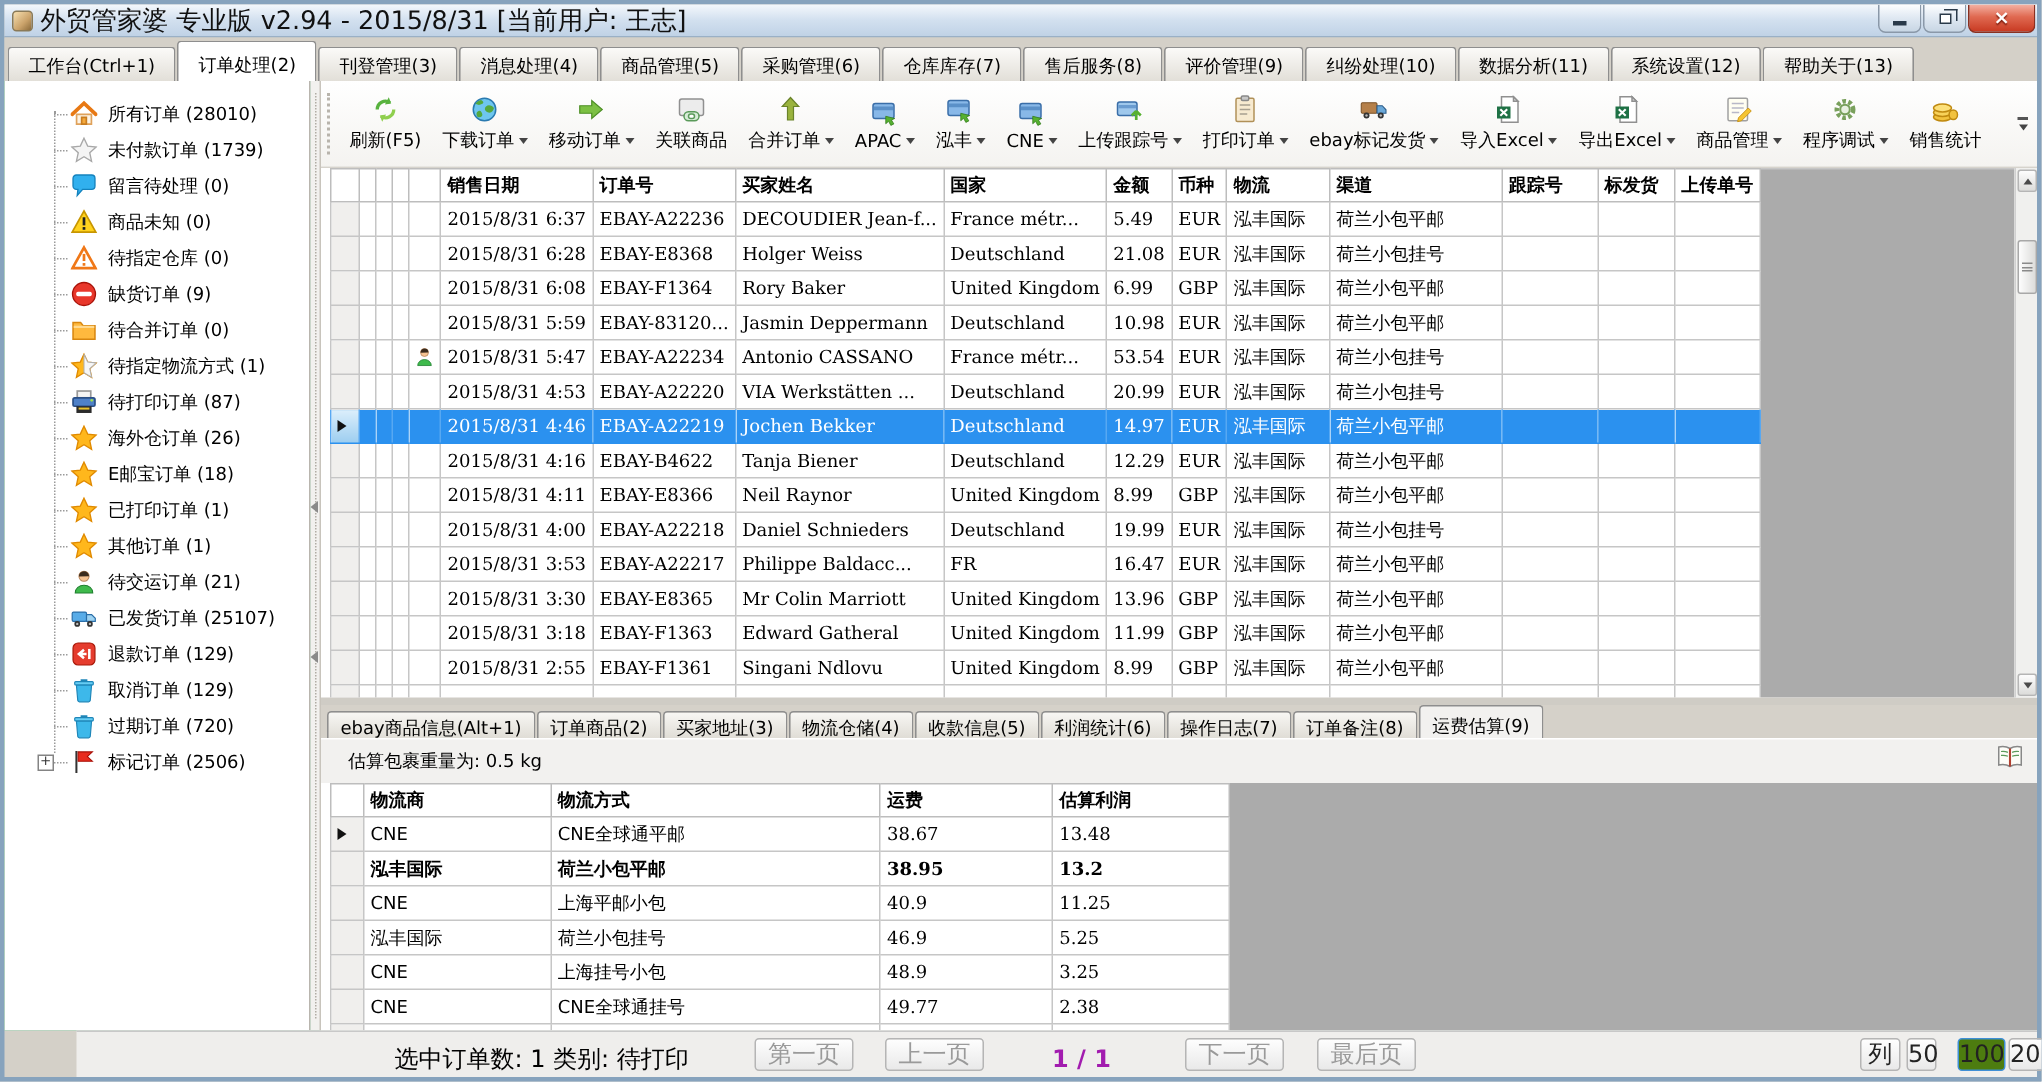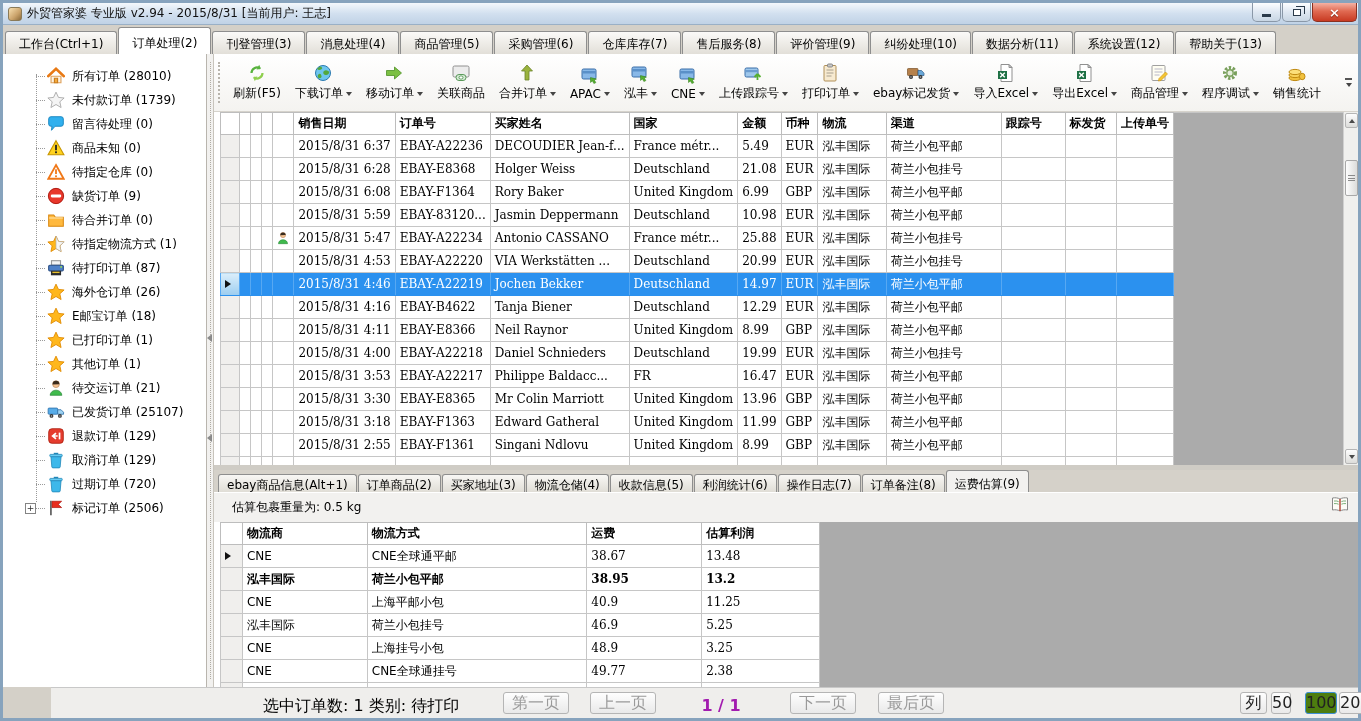--- a/index.html
+++ b/index.html
@@ -11,21 +11,21 @@
   }
   .window { position:relative; width:1361px; height:721px;
     border:3px solid #87a3bd; outline:1px solid #4a6residual; background:#d4d0c8;
     display:flex; flex-direction:column; }
   
   .titlebar { height:22px; flex:0 0 22px; display:flex; align-items:center; gap:5px;
     padding-left:5px; background:linear-gradient(#f4f8fc,#d2e0ef 50%,#c0d2e6);
     border-bottom:1px solid #9ab0c6; }
   .app-icon { width:14px; height:14px; border-radius:3px;
     background:linear-gradient(135deg,#f8e0b0,#caa26a 60%,#8a6a3a); border:1px solid #8a7a58; }
-  .title-text { font-size:12px; color:#111; }
+  .title-text { font-size:17px; color:#111; }
   .win-controls { margin-left:auto; display:flex; align-self:flex-start; }
   .win-btn { width:29px; height:19px; border:1px solid #8a98a8; border-top:none;
     border-radius:0 0 5px 5px; background:linear-gradient(#fdfeff,#dfe8f2 50%,#c8d6e4);
     display:flex; align-items:center; justify-content:center; margin-right:1px; cursor:default; }
   .win-btn.close { width:45px; background:linear-gradient(#f4b2a4,#e06a52 45%,#c83a22); border-color:#8a3020; }
   .glyph-min { width:9px; height:3px; background:#2a3a4a; margin-top:6px; }
   .glyph-restore { width:8px; height:7px; border:1.5px solid #2a3a4a; position:relative; background:#fff; }
   .glyph-restore:before { content:''; position:absolute; left:2px; top:-4px; width:8px; height:7px;
     border:1.5px solid #2a3a4a; border-bottom:none; border-left:none; }
   .glyph-close { color:#fff; font-weight:bold; font-size:13px; line-height:1; text-shadow:0 1px 1px #802010; }
@@ -678,21 +678,21 @@
                   <td class="nar"></td>
                   <td class="nar"><svg viewBox="0 0 16 16">
                       <circle cx="8" cy="4.6" r="3" fill="#f6c392" stroke="#b8855a" stroke-width="0.6"></circle>
                       <path d="M8 1.6a3 3 0 0 1 3 3l-6 .2a3 3 0 0 1 3-3.2z" fill="#3a2b1d"></path>
                       <path d="M2.8 14.5a5.2 4.6 0 0 1 10.4 0z" fill="#3fba4c" stroke="#208030" stroke-width="0.6"></path>
                     </svg></td>
                   <td>2015/8/31 5:47</td>
                   <td>EBAY-A22234</td>
                   <td>Antonio CASSANO</td>
                   <td>France métr...</td>
-                  <td>25.88</td>
+                  <td>53.54</td>
                   <td>EUR</td>
                   <td class="cn">泓丰国际</td>
                   <td class="cn">荷兰小包挂号</td>
                   <td></td>
                   <td></td>
                   <td></td>
                 </tr>
                 <tr class="row">
                   <td class="selcol"></td>
                   <td class="nar"></td>

